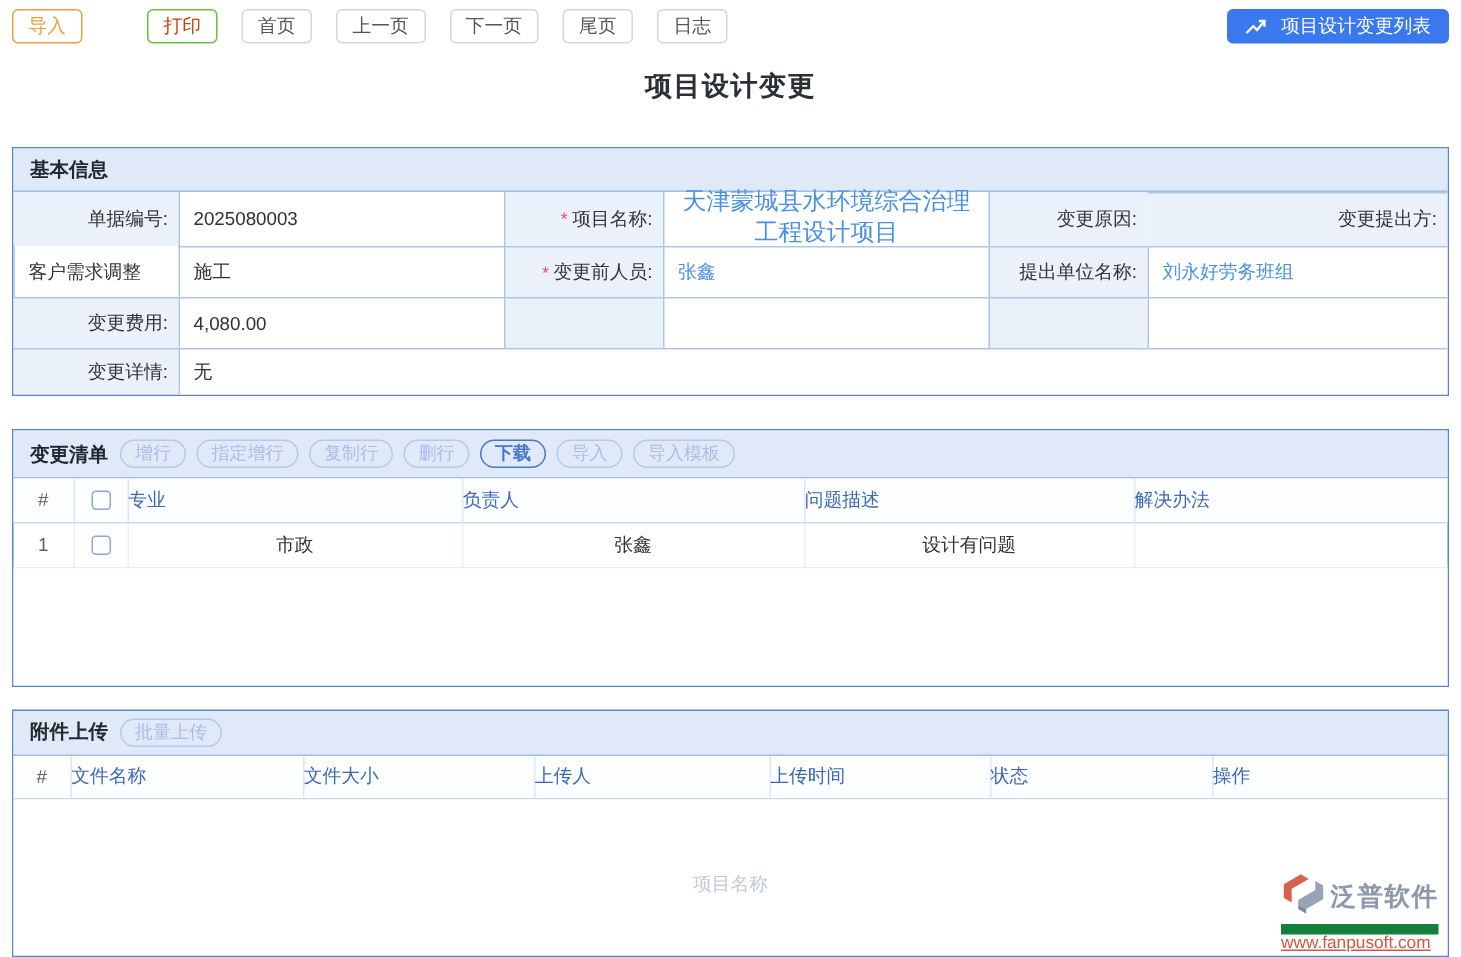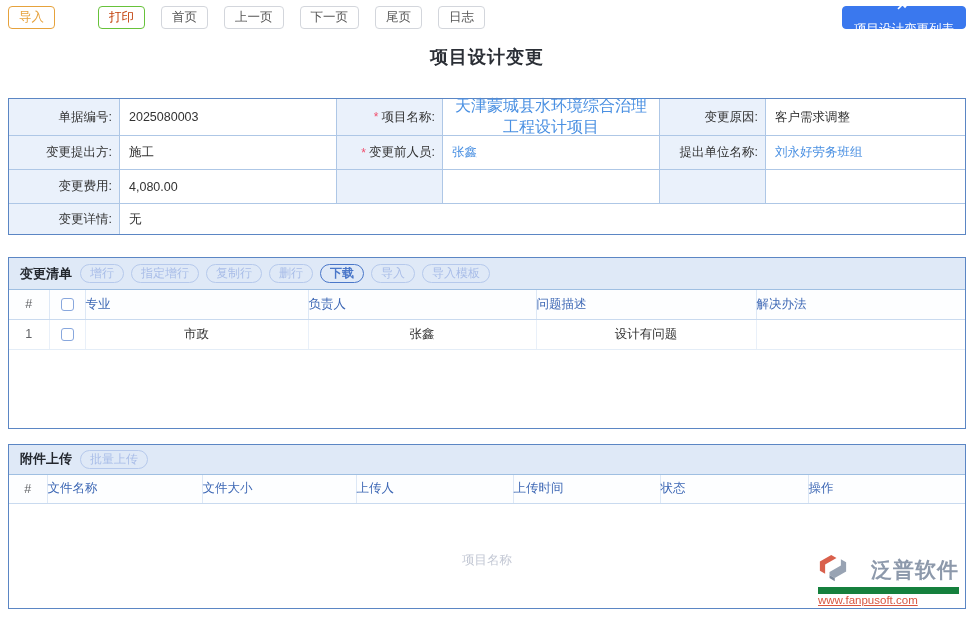--- a/index.html
+++ b/index.html
@@ -7,21 +7,21 @@
               font-family:"Liberation Sans","DejaVu Sans",sans-serif; color:#333; }
 
   
   .toolbar { display:flex; align-items:center; gap:16px; padding:5px 8px 0 8px; height:30px; }
   .btn { display:inline-flex; align-items:center; justify-content:center; height:23px;
          padding:0 10px; font-size:12.5px; background:#fff; border-radius:4px;
          border:1px solid #d3d6dc; color:#555; cursor:pointer; white-space:nowrap; }
   .btn-orange { border-color:#e6a23c; color:#e6a23c; }
   .btn-green  { border-color:#67c23a; color:#c2410c;margin-left:27px; }
   .btn-primary { margin-left:auto; background:#3a78ee; border:1px solid #3a78ee; color:#fff;
-                 gap:10px; padding:0 11px;flex-direction:column; }
+                 gap:10px; padding:0 11px; }
   .btn-primary svg { display:block; }
 
   
   .page-title { text-align:center; font-size:18px; font-weight:bold; color:#2b2f36;
                 margin:15px 0 29px 0; letter-spacing:1px; }
 
   
   .panel { margin:0 8px; border:1px solid #5b86c4; background:#fff; }
   .panel-header { background:#dfe9f7; padding:0 11px; display:flex; align-items:center; gap:8px;
                   font-size:13px; font-weight:bold; color:#23272e; border-bottom:1px solid #9fbfe2; }
@@ -63,21 +63,21 @@
               border-radius:3px; background:#fff; vertical-align:middle; cursor:pointer; }
   .empty-body { height:78px; background:#fff; }
 
   
   .att-body { position:relative; height:104px; background:#fff; }
   .empty-text { position:absolute; left:0; right:0; top:48px; text-align:center;
                 color:#c3c8d4; font-size:12.5px; }
   .brand { position:absolute; right:6px; bottom:2px; display:flex; flex-direction:column;
            align-items:center; line-height:1; }
   .brand-top { display:flex; align-items:center; gap:3px; }
-  .brand-name { font-size:21px; font-weight:bold; color:#8d99ab; letter-spacing:1px;margin-left:20px; }
+  .brand-name { font-size:17px; font-weight:bold; color:#8d99ab; letter-spacing:1px; }
   .brand-url { font-size:11.5px; color:#d9553f; border-top:7px solid #15803d; margin-top:2px;
                padding-top:1px; text-decoration:underline; align-self:stretch; }
 
   .gap22 { height:22px; } .gap15 { height:15px; }
 </style>
 </head>
 <body>
 
 <div class="toolbar">
   <button class="btn btn-orange">导入</button>
@@ -94,44 +94,47 @@
           <polyline points="9.2,3 13,3 13,6.8" fill="none" stroke="#fff" stroke-width="1.6"></polyline>
         </svg>
     </span>
     <span>项目设计变更列表</span>
   </button>
 </div>
 
 <div class="page-title">项目设计变更</div>
 
 <div class="panel">
+  <div class="panel-header ph1">
+    <span>基本信息</span>
+  </div>
   <div class="bi-grid">
 
     <div class="bi-cell bi-label first-col first-row">
         <span>单据编号:</span>
       </div>
     <div class="bi-cell bi-value first-row">
         <span>2025080003</span>
       </div>
     <div class="bi-cell bi-label first-row">
         <span class="req">*</span>
         <span>项目名称:</span>
       </div>
     <div class="bi-cell bi-value center first-row">
         <span class="link">天津蒙城县水环境综合治理工程设计项目</span>
       </div>
     <div class="bi-cell bi-label first-row">
         <span>变更原因:</span>
       </div>
+    <div class="bi-cell bi-label first-col">
+        <span>变更提出方:</span>
+      </div>
+
     <div class="bi-cell bi-value first-row">
         <span>客户需求调整</span>
-      </div>
-
-    <div class="bi-cell bi-label first-col">
-        <span>变更提出方:</span>
       </div>
     <div class="bi-cell bi-value">
         <span>施工</span>
       </div>
     <div class="bi-cell bi-label">
         <span class="req">*</span>
         <span>变更前人员:</span>
       </div>
     <div class="bi-cell bi-value">
         <span class="link">张鑫</span>

